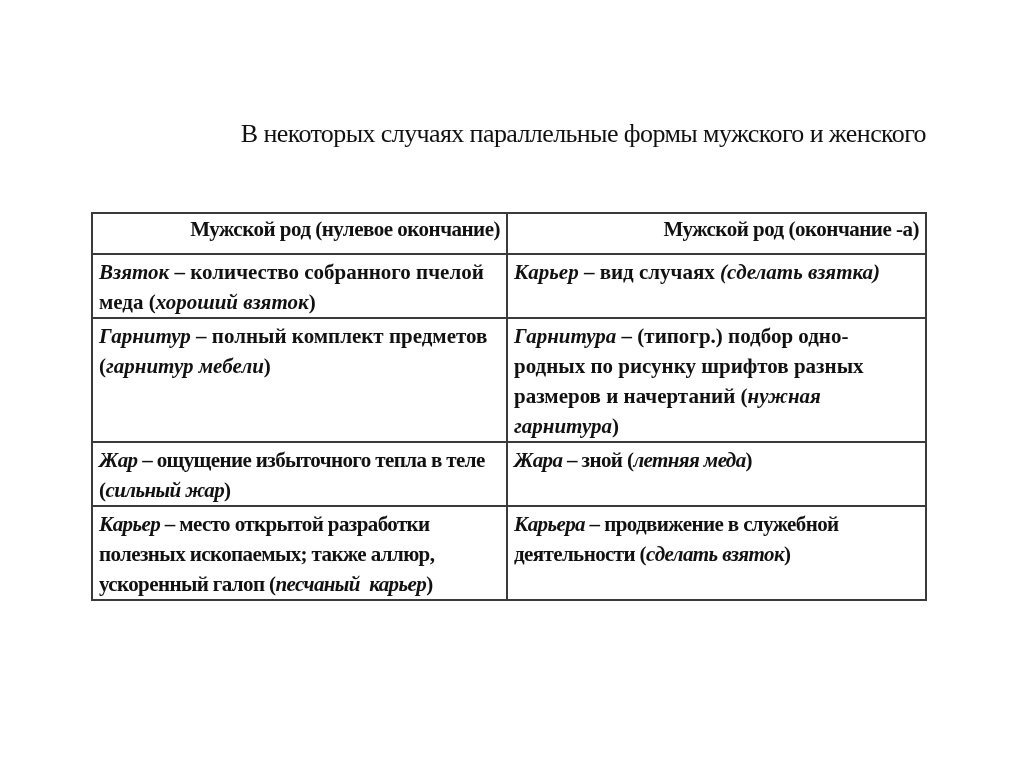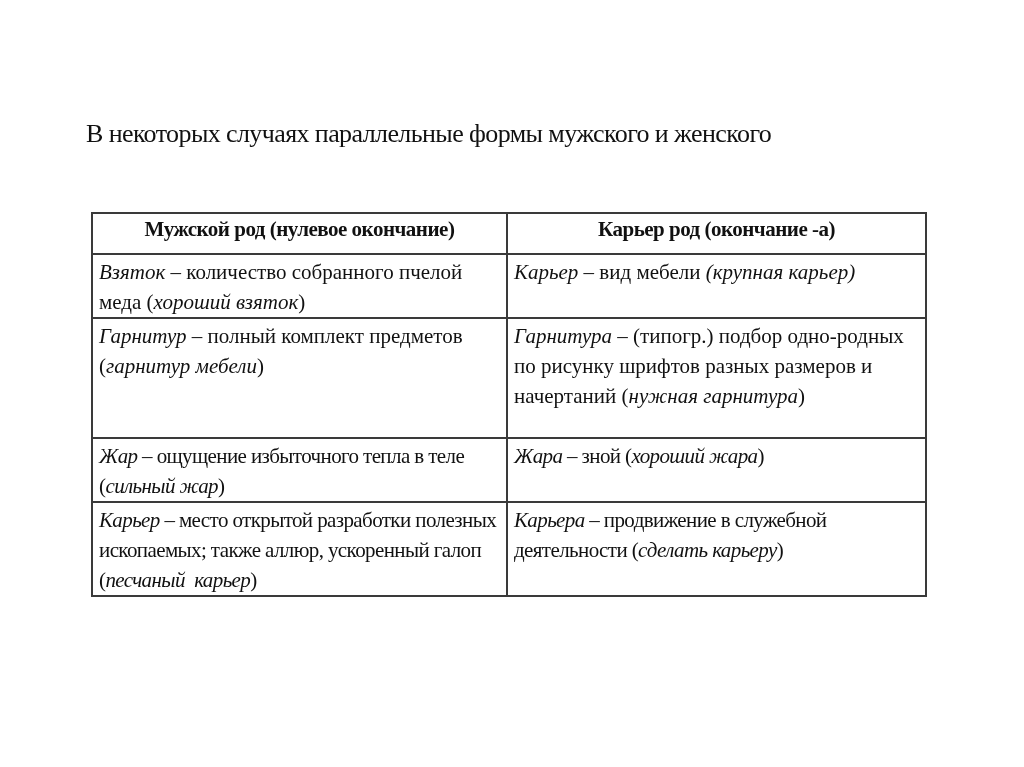--- a/index.html
+++ b/index.html
@@ -1,58 +1,58 @@
 <!DOCTYPE html>
 <html><head>
 <meta charset="utf-8">
 <style>
   html, body { margin:0; padding:0; background:#ffffff; }
   body { width:1024px; height:767px; position:relative; overflow:hidden;
          font-family:"Liberation Serif", serif; color:#111; }
   .intro { position:absolute; left:86px; top:117px; width:840px;
-           font-size:26px; line-height:34px; letter-spacing:-0.6px; }
+           font-size:26px; line-height:34px; letter-spacing:-0.6px;text-align:right; }
   .intro p { margin:0; }
   table { position:absolute; left:91px; top:212px; width:834px;
           border-collapse:collapse; table-layout:fixed; }
   col.c1 { width:415px; } col.c2 { width:419px; }
   td, th { border:2px solid #3a3a3a; vertical-align:top; padding:2px 6px 0 6px;
-           font-size:21px; line-height:30px; font-weight:normal; text-align:left; }
-  th { font-weight:bold; text-align:center; letter-spacing:-0.5px; padding-top:0; }
+           font-size:21px; line-height:30px; font-weight:bold; text-align:left; }
+  th { font-weight:bold; text-align:right; letter-spacing:-0.5px; padding-top:0; }
   tr.h { height:41px; } tr.r1 { height:61px; } tr.r2 { height:120px; }
   tr.r3 { height:62px;margin-top:48px; } tr.r4 { height:87px; }
   .cond { letter-spacing:-0.6px; }
   i { font-style:italic; }
 </style>
 </head>
 <body>
 
 <div class="intro">
   <p>В некоторых случаях параллельные формы мужского и женского</p>
 </div>
 
 <table>
   <colgroup>
       <col class="c1">
       <col class="c2">
     </colgroup>
   <tbody>
       <tr class="h">
     <th>Мужской род (нулевое окончание)</th>
-    <th>Карьер род (окончание -а)</th>
+    <th>Мужской род (окончание -а)</th>
   </tr>
   <tr class="r1">
     <td><i>Взяток</i><span> – количество собранного пчелой меда (</span><i>хороший взяток</i><span>)</span></td>
-    <td><i>Карьер</i><span> – вид мебели </span><i>(крупная карьер)</i><span></span></td>
+    <td><i>Карьер</i><span> – вид случаях </span><i>(сделать взятка)</i><span></span></td>
   </tr>
   <tr class="r2">
     <td><i>Гарнитур</i><span> – полный комплект предметов (</span><i>гарнитур мебели</i><span>)</span></td>
     <td><i>Гарнитура</i><span> – (типогр.) подбор одно-родных по рисунку шрифтов разных размеров и начертаний (</span><i>нужная гарнитура</i><span>)</span></td>
   </tr>
   <tr class="r3 cond">
     <td><i>Жар</i><span> – ощущение избыточного тепла в теле (</span><i>сильный жар</i><span>)</span></td>
-    <td><i>Жара</i><span> – зной (</span><i>хороший жара</i><span>)</span></td>
+    <td><i>Жара</i><span> – зной (</span><i>летняя меда</i><span>)</span></td>
   </tr>
   <tr class="r4 cond">
     <td><i>Карьер</i><span> – место открытой разработки полезных ископаемых; также аллюр, ускоренный галоп (</span><i style="white-space:pre">песчаный  карьер</i><span>)</span></td>
-    <td><i>Карьера</i><span> – продвижение в служебной деятельности (</span><i>сделать карьеру</i><span>)</span></td>
+    <td><i>Карьера</i><span> – продвижение в служебной деятельности (</span><i>сделать взяток</i><span>)</span></td>
   </tr>
 </tbody>
   </table>
 
 </body></html>

